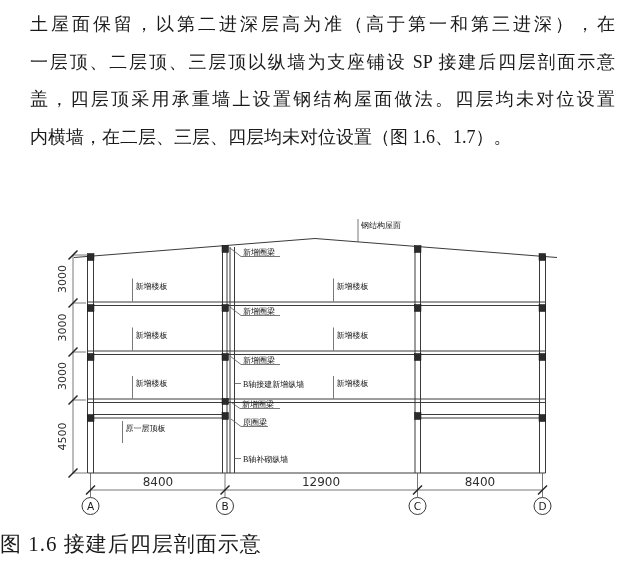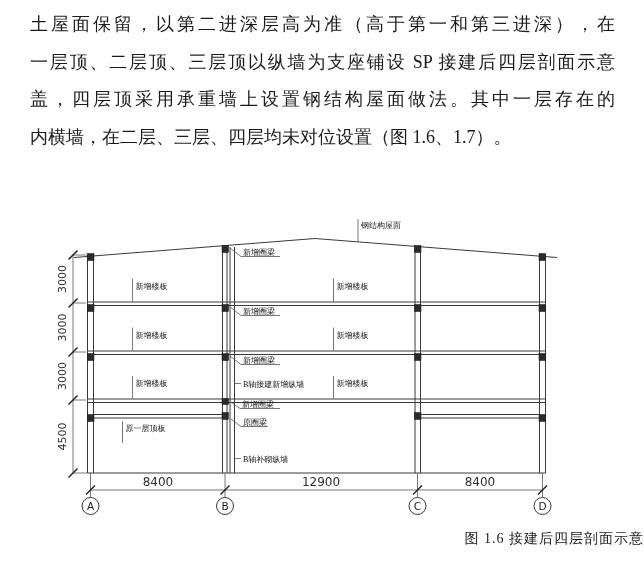--- a/index.html
+++ b/index.html
@@ -5,41 +5,41 @@
   html,body{margin:0;padding:0;background:#fff;}
   #page{position:relative;width:644px;height:585px;background:#ffffff;overflow:hidden;
         font-family:"Liberation Serif", serif;color:#1a1a1a;}
   
   #para{position:absolute;left:30px;top:6px;width:585px;font-size:18px;line-height:37.6px;}
   .pline{white-space:nowrap;}
   .pline.just{white-space:normal;text-align:justify;text-align-last:justify;}
   
   #fig{position:absolute;left:0;top:195px;}
   
-  #caption{position:absolute;left:0;top:530px;width:644px;text-align:right;
-           font-size:14px;letter-spacing:1px;}
+  #caption{position:absolute;left:0;top:530px;width:644px;text-align:left;
+           font-size:21px;letter-spacing:1px;}
   svg text{font-family:"Liberation Serif", serif;fill:#111;}
   .lbl{font-size:8px;}
   .dimnum{font-size:12px;fill:#2e2e2e;font-family:"DejaVu Sans", sans-serif;}
   .dimnumv{font-size:11px;fill:#2e2e2e;font-family:"DejaVu Sans", sans-serif;}
   .axl{font-size:10.5px;fill:#1a1a1a;font-family:"DejaVu Sans", sans-serif;}
   .ln{stroke:#3a3a3a;stroke-width:1;fill:none;}
   .thin{stroke:#555;stroke-width:0.8;fill:none;}
   .tick{stroke:#222;stroke-width:1.5;fill:none;}
   .blk{fill:#2b2b2b;stroke:#111;stroke-width:0.5;}
 </style>
 </head>
 <body>
 
 <div id="page">
 
   <div id="para">
     <div class="pline just">土屋面保留，以第二进深层高为准（高于第一和第三进深），在</div>
     <div class="pline just">一层顶、二层顶、三层顶以纵墙为支座铺设 SP 接建后四层剖面示意</div>
-    <div class="pline just">盖，四层顶采用承重墙上设置钢结构屋面做法。其中一层存在的</div>
+    <div class="pline just">盖，四层顶采用承重墙上设置钢结构屋面做法。四层均未对位设置</div>
     <div class="pline">内横墙，在二层、三层、四层均未对位设置（图 1.6、1.7）。</div>
   </div>
 
   <svg id="fig" width="644" height="330" viewBox="0 0 644 330">
 
     <g>
       <path class="ln" d="M74,62.5 L315,43.5 L557,62.5"></path>
     </g>
 
     <g>

